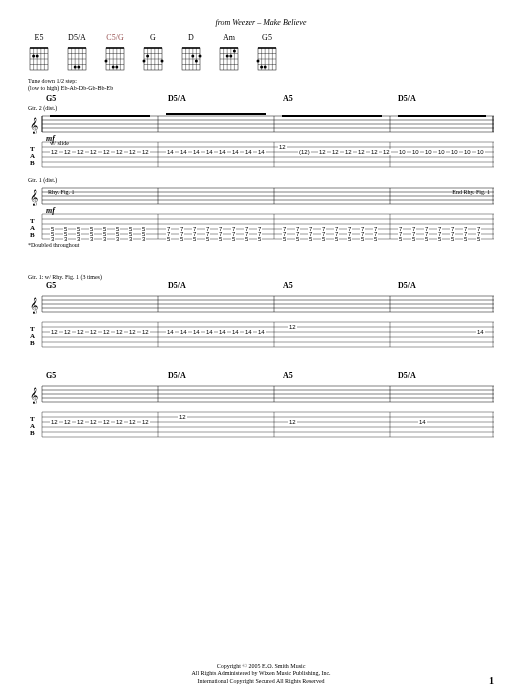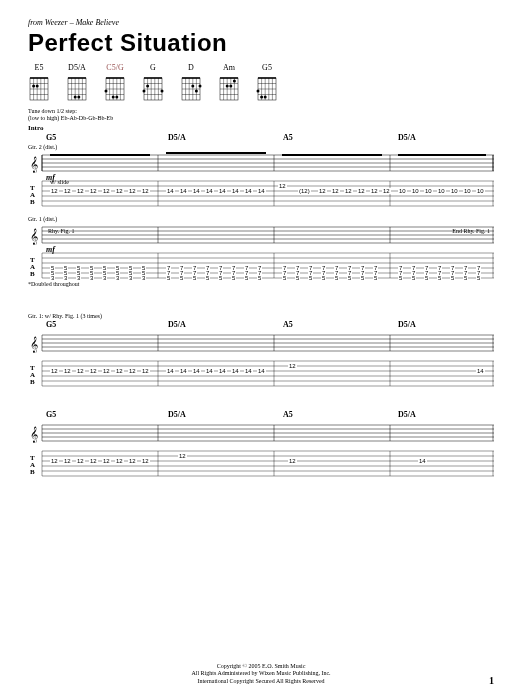--- a/index.html
+++ b/index.html
@@ -10,21 +10,21 @@
     font-family: Georgia, 'Times New Roman', serif;
     color: #000;
     position: relative;
     overflow: hidden;
   }
   .page {
     padding: 18px 28px 10px 28px;
     height: 100%;
     position: relative;
   }
-  .header { margin-bottom: 6px; }
+  .header { text-align: center; margin-bottom: 6px; }
   .from-line { font-size: 8px; font-style: italic; margin-bottom: 2px; }
   .title { font-size: 24px; font-weight: bold; font-family: Arial, sans-serif; letter-spacing: 0.5px; margin-bottom: 2px; }
   .credits { font-size: 7px; margin-bottom: 8px; }
   .chord-row { display: flex; justify-content: flex-start; gap: 16px; margin-bottom: 6px; }
   .chord-dg { display: flex; flex-direction: column; align-items: center; }
   .chord-name { font-size: 8px; margin-bottom: 2px; }
   .chord-name.highlight { color: #955; }
   .chord-grid {
     width: 22px; height: 28px;
     position: relative;
@@ -50,21 +50,20 @@
   .page-num { position: absolute; bottom: 10px; right: 28px; font-size: 10px; font-weight: bold; }
   .rhy-fig { font-size: 6px; position: absolute; }
 </style>
 </head>
 <body>
 
 <div class="page">
 
   <div class="header">
     <div class="from-line">from Weezer – Make Believe</div>
-    <div class="title">Perfect Situation</div>
   </div>
 
   <div class="chord-row">
     <div class="chord-dg">
       <div class="chord-name">E5</div>
       <div class="chord-grid"><svg viewBox="0 0 22 28">
             <rect x="2" y="4" width="18" height="22" fill="none" stroke="#000" stroke-width="0.5"></rect>
             <line x1="2" y1="4" x2="20" y2="4" stroke="#000" stroke-width="1.5"></line>
             <line x1="5.6" y1="4" x2="5.6" y2="26" stroke="#000" stroke-width="0.4"></line>
             <line x1="9.2" y1="4" x2="9.2" y2="26" stroke="#000" stroke-width="0.4"></line>
@@ -177,21 +176,20 @@
             <circle cx="5.6" cy="23" r="1.5" fill="#000"></circle>
             <circle cx="9.2" cy="23" r="1.5" fill="#000"></circle>
           </svg></div>
     </div>
   </div>
 
   <div class="tuning">
     <div>Tune down 1/2 step:</div>
     <div>(low to high) Eb-Ab-Db-Gb-Bb-Eb</div>
   </div>
-  <div class="section-label">Intro</div>
 
   <div class="system">
     <div class="chord-line" style="position:relative;">
       <span style="left:18px">G5</span>
       <span style="left:140px">D5/A</span>
       <span style="left:255px">A5</span>
       <span style="left:370px">D5/A</span>
     </div>
     <div class="gtr-label">Gtr. 2 (dist.)</div>
     <div class="staff">

